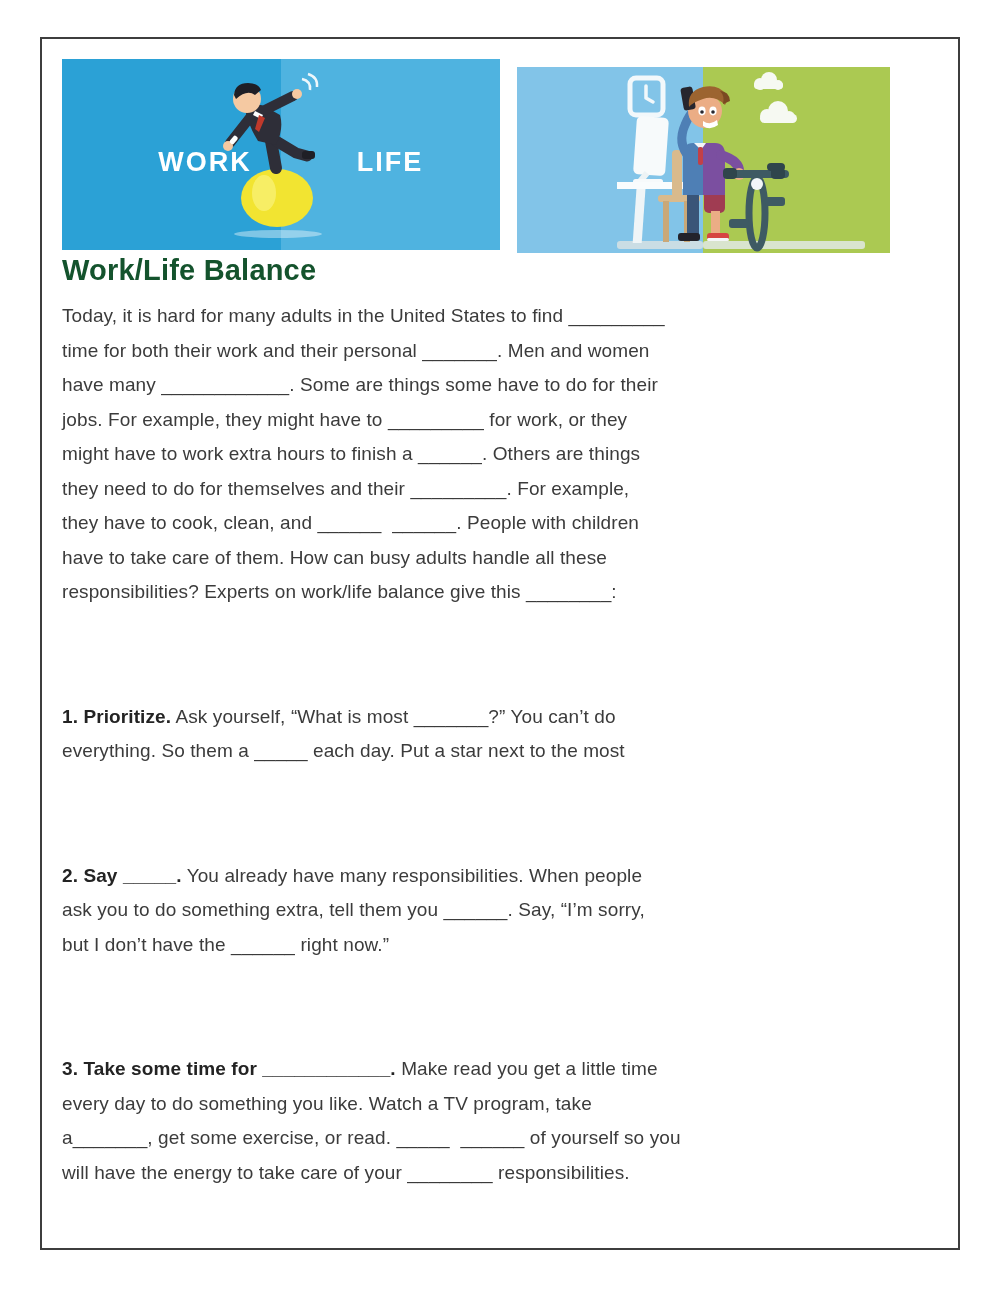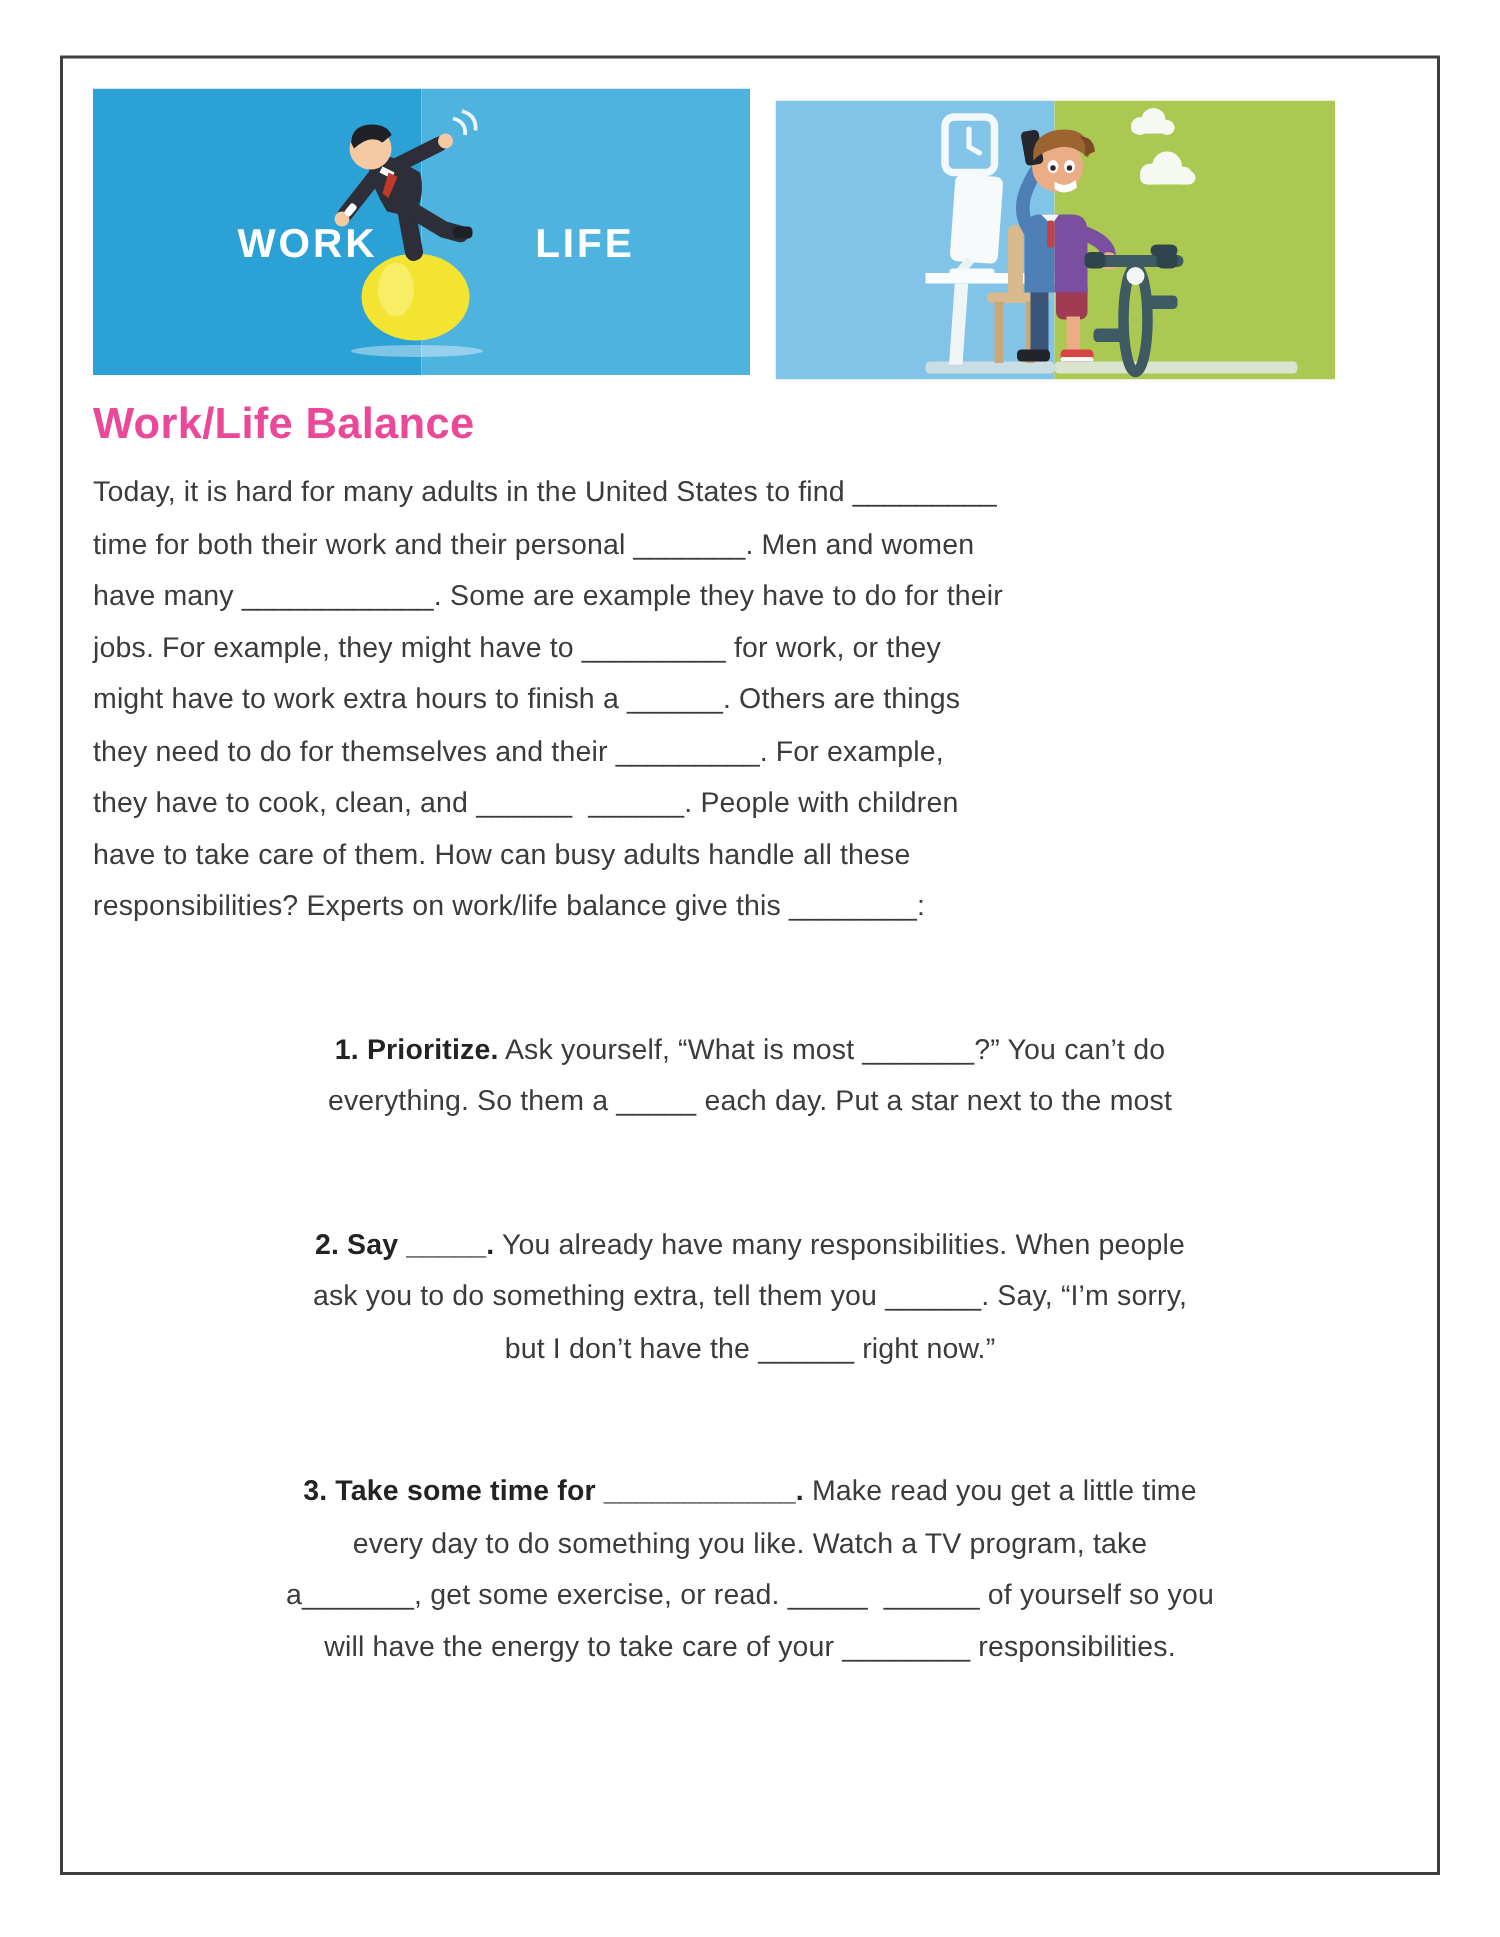--- a/index.html
+++ b/index.html
@@ -30,30 +30,29 @@
 
   .wl-label {
     font-family: "Liberation Sans", sans-serif;
     font-weight: bold;
     font-size: 27px;
     letter-spacing: 2px;
     fill: #ffffff;
   }
 
   h1.title {
-    margin-top: 13px;
     font-size: 29px;
     line-height: 34px;
     font-weight: bold;
-    color: #ec4899;
+    color: #14532d;
     letter-spacing: 0.2px;
   }
 
   .para { margin-top: 12px; }
-  .sec  { margin-top: 61px; text-align: center; }
+  .sec  { margin-top: 90px; }
   .tline {
     font-size: 19px;
     line-height: 34.5px;
     color: #3b3b3b;
     white-space: pre;
     letter-spacing: 0.1px;
   }
   .tline b { color: #232323; font-weight: bold; }
 </style>
 </head>
@@ -197,21 +196,21 @@
           <rect x="212" y="152" width="20" height="9" rx="3" fill="#3E5A63"></rect>
         </g>
       </svg>
     </div>
 
     <h1 class="title">Work/Life Balance</h1>
 
     <div class="para">
       <div class="tline">Today, it is hard for many adults in the United States to find _________</div>
       <div class="tline">time for both their work and their personal _______. Men and women</div>
-      <div class="tline">have many ____________. Some are example they have to do for their</div>
+      <div class="tline">have many ____________. Some are things some have to do for their</div>
       <div class="tline">jobs. For example, they might have to _________ for work, or they</div>
       <div class="tline">might have to work extra hours to finish a ______. Others are things</div>
       <div class="tline">they need to do for themselves and their _________. For example,</div>
       <div class="tline">they have to cook, clean, and ______  ______. People with children</div>
       <div class="tline">have to take care of them. How can busy adults handle all these</div>
       <div class="tline">responsibilities? Experts on work/life balance give this ________:</div>
     </div>
 
     <div class="para sec">
       <div class="tline"><b>1. Prioritize.</b><span> Ask yourself, “What is most _______?” You can’t do</span></div>

